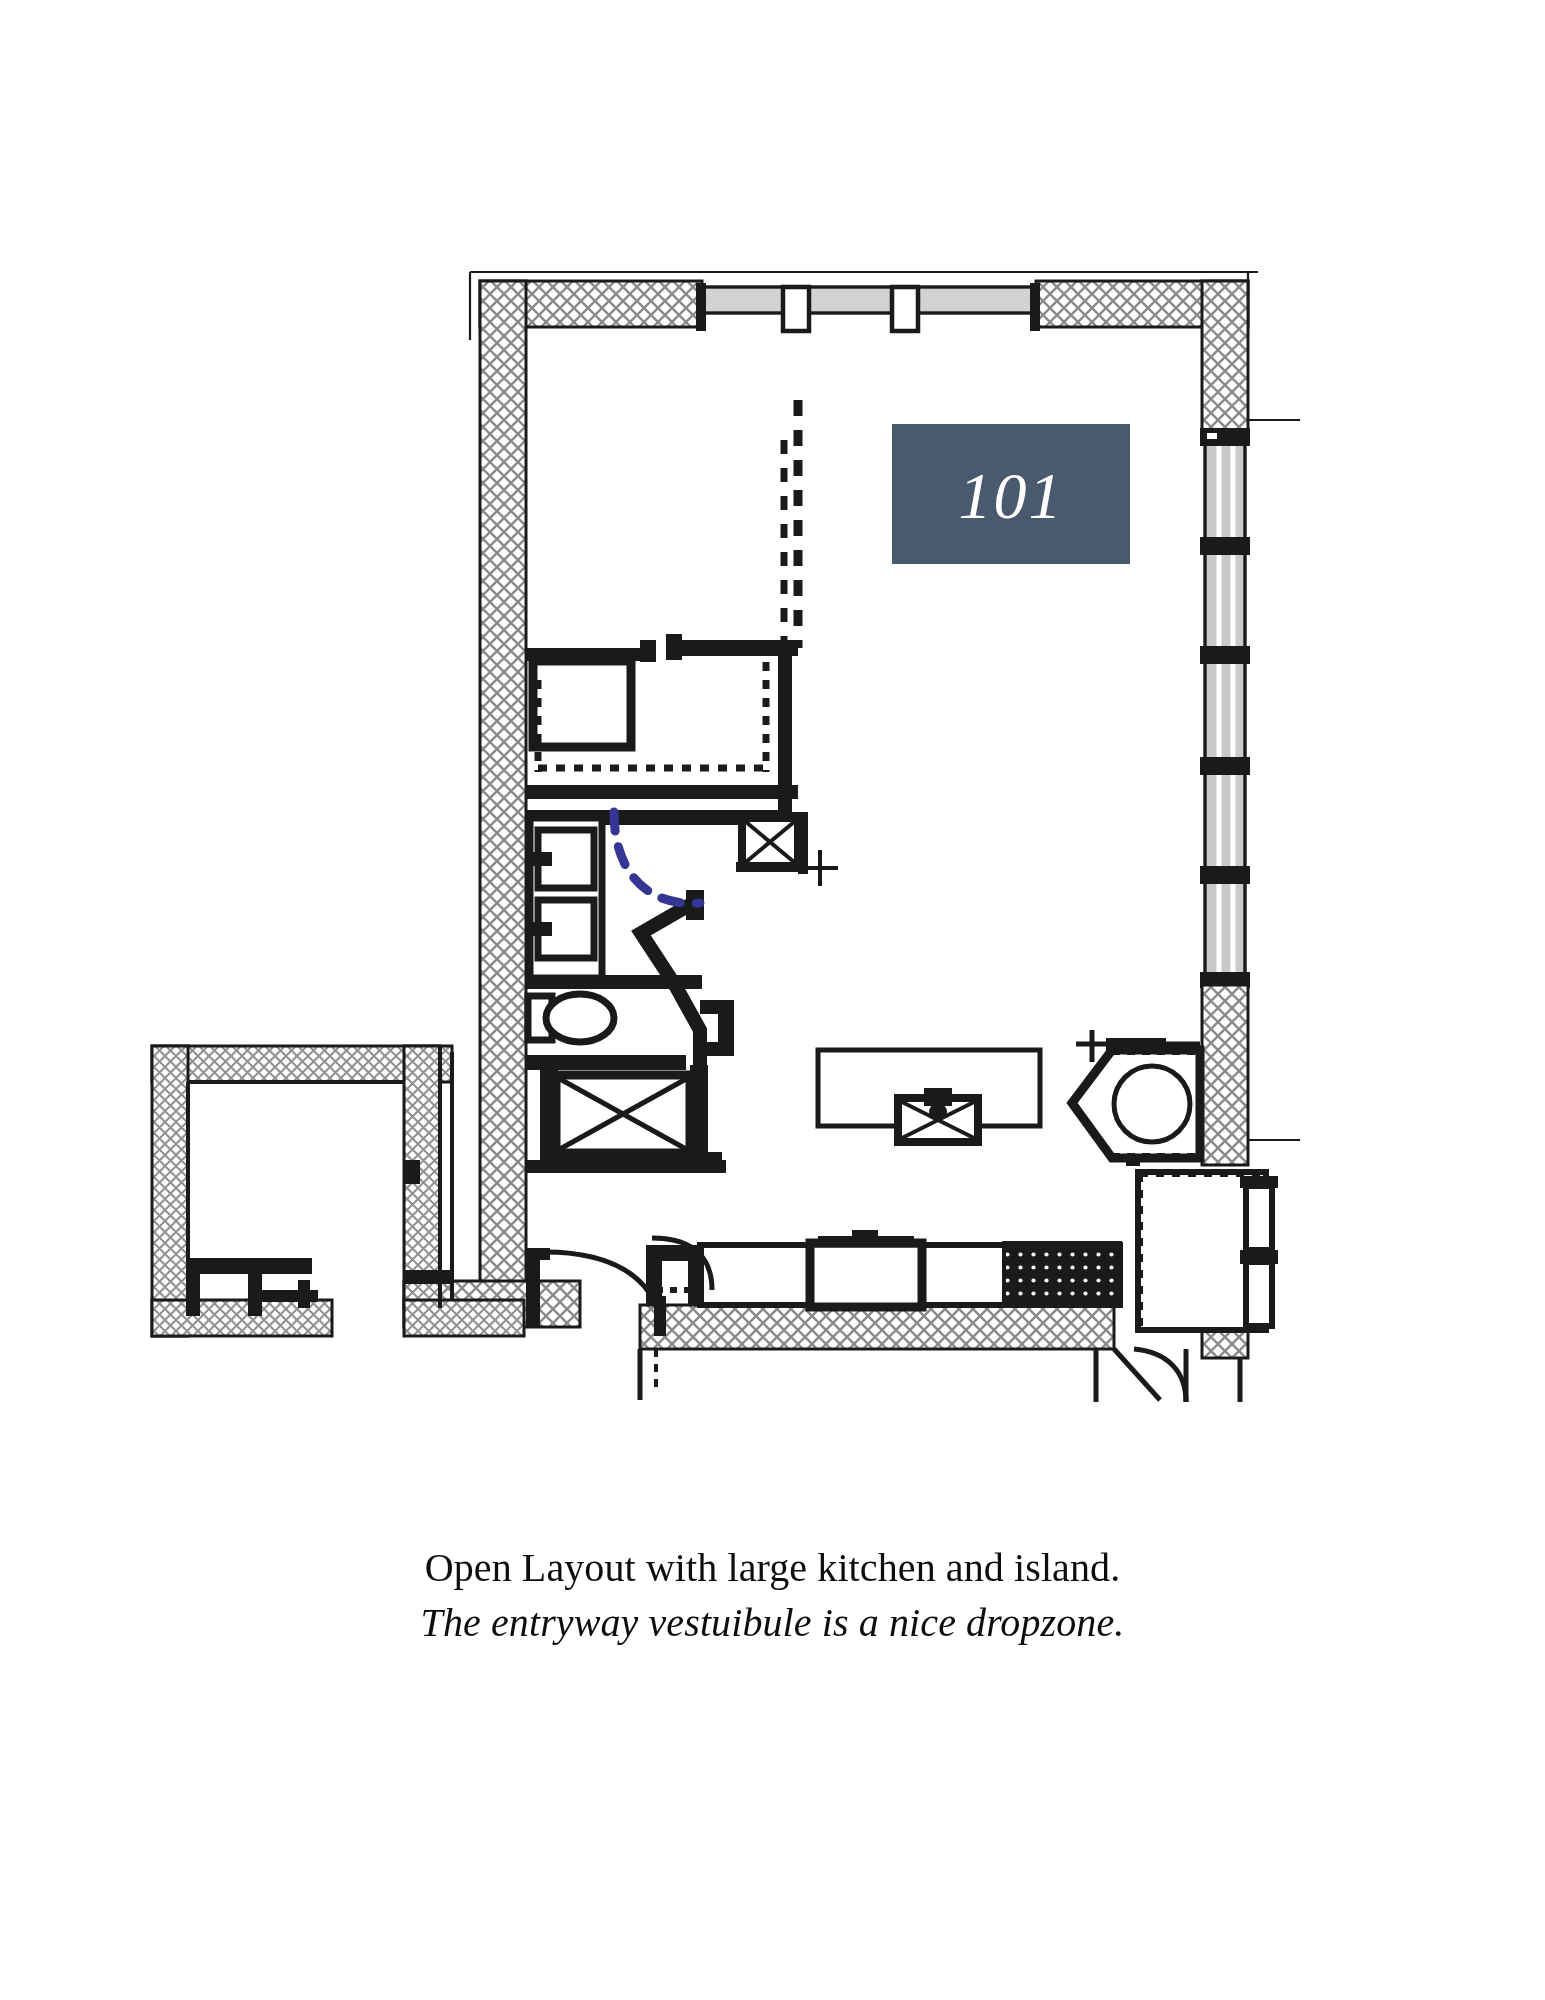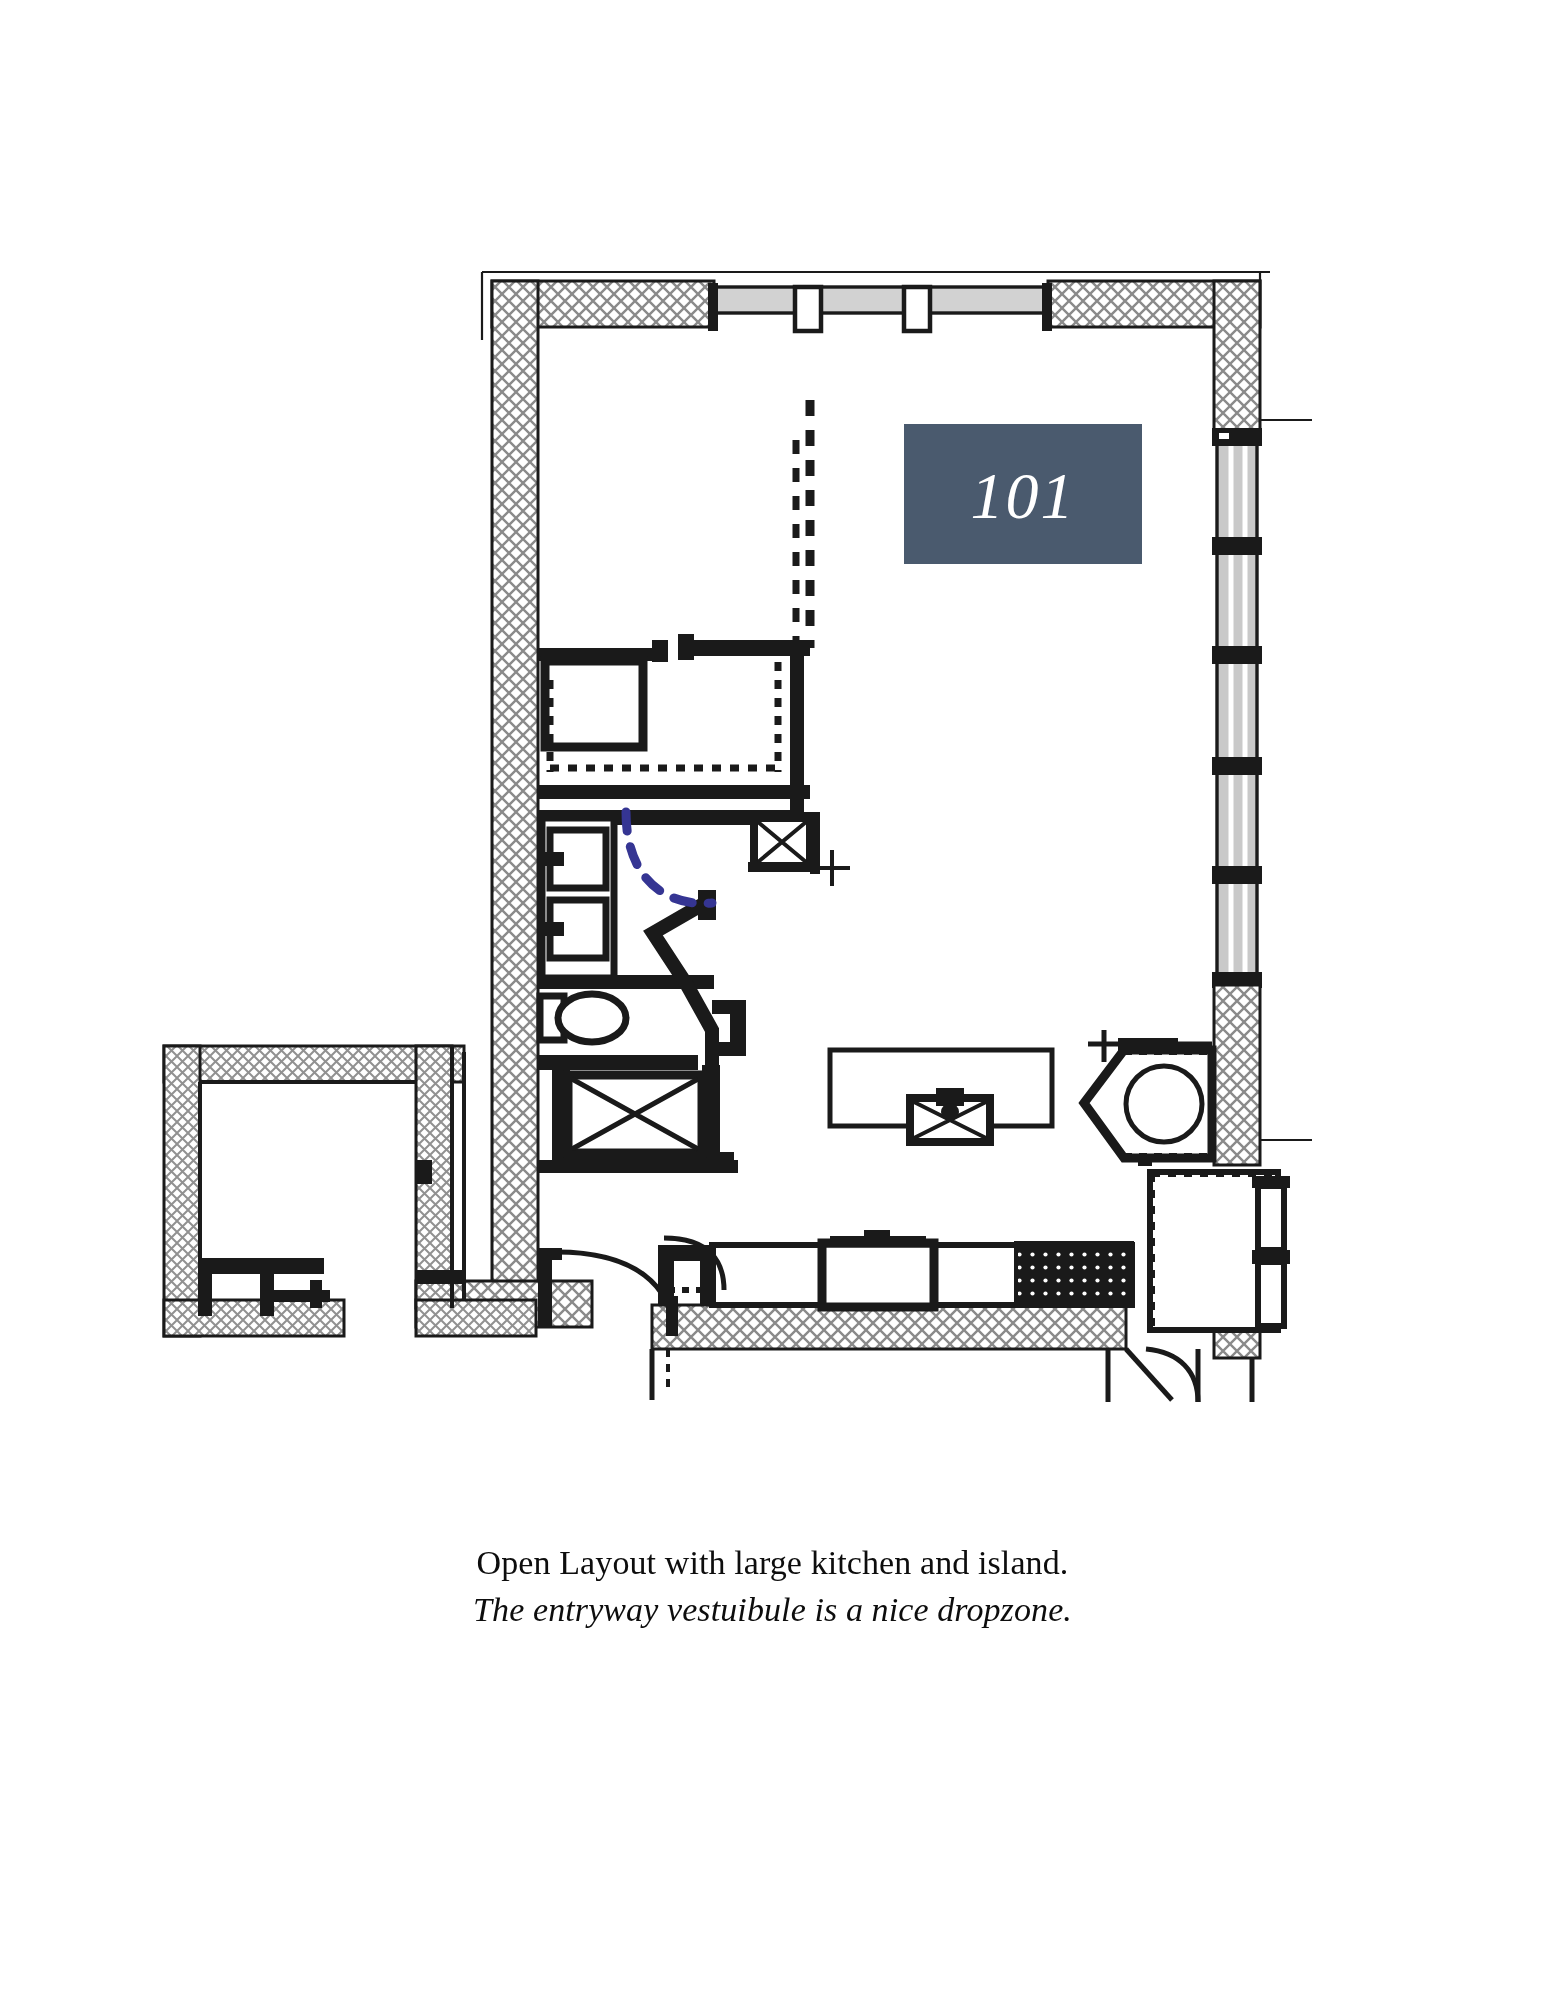--- a/index.html
+++ b/index.html
@@ -15,42 +15,42 @@
     position: relative;
     overflow: hidden;
   }
   #page {
     position: absolute;
     inset: 0;
     background: #ffffff;
   }
   #plan-wrap {
     position: absolute;
-    left: 12px;
+    left: 0;
     top: 0;
     width: 1277px;
     height: 1420px;
   }
   #plan-svg {
     display: block;
     width: 1545px;
     height: 1420px;
   }
   #caption {
     position: absolute;
     left: 0;
     top: 1540px;
     width: 1545px;
     text-align: center;
     color: #111111;
   }
   #caption .cap-line {
     display: block;
     font-family: "Liberation Serif", "DejaVu Serif", serif;
-    font-size: 34px;
+    font-size: 40px;
     line-height: 1.38;
     letter-spacing: 0.1px;
     color: #0d0d0d;
     white-space: nowrap;
   }
   .unit-badge-text {
     font-family: "Liberation Serif", "DejaVu Serif", serif;
     font-style: italic;
     font-weight: 400;
     font-size: 66px;

